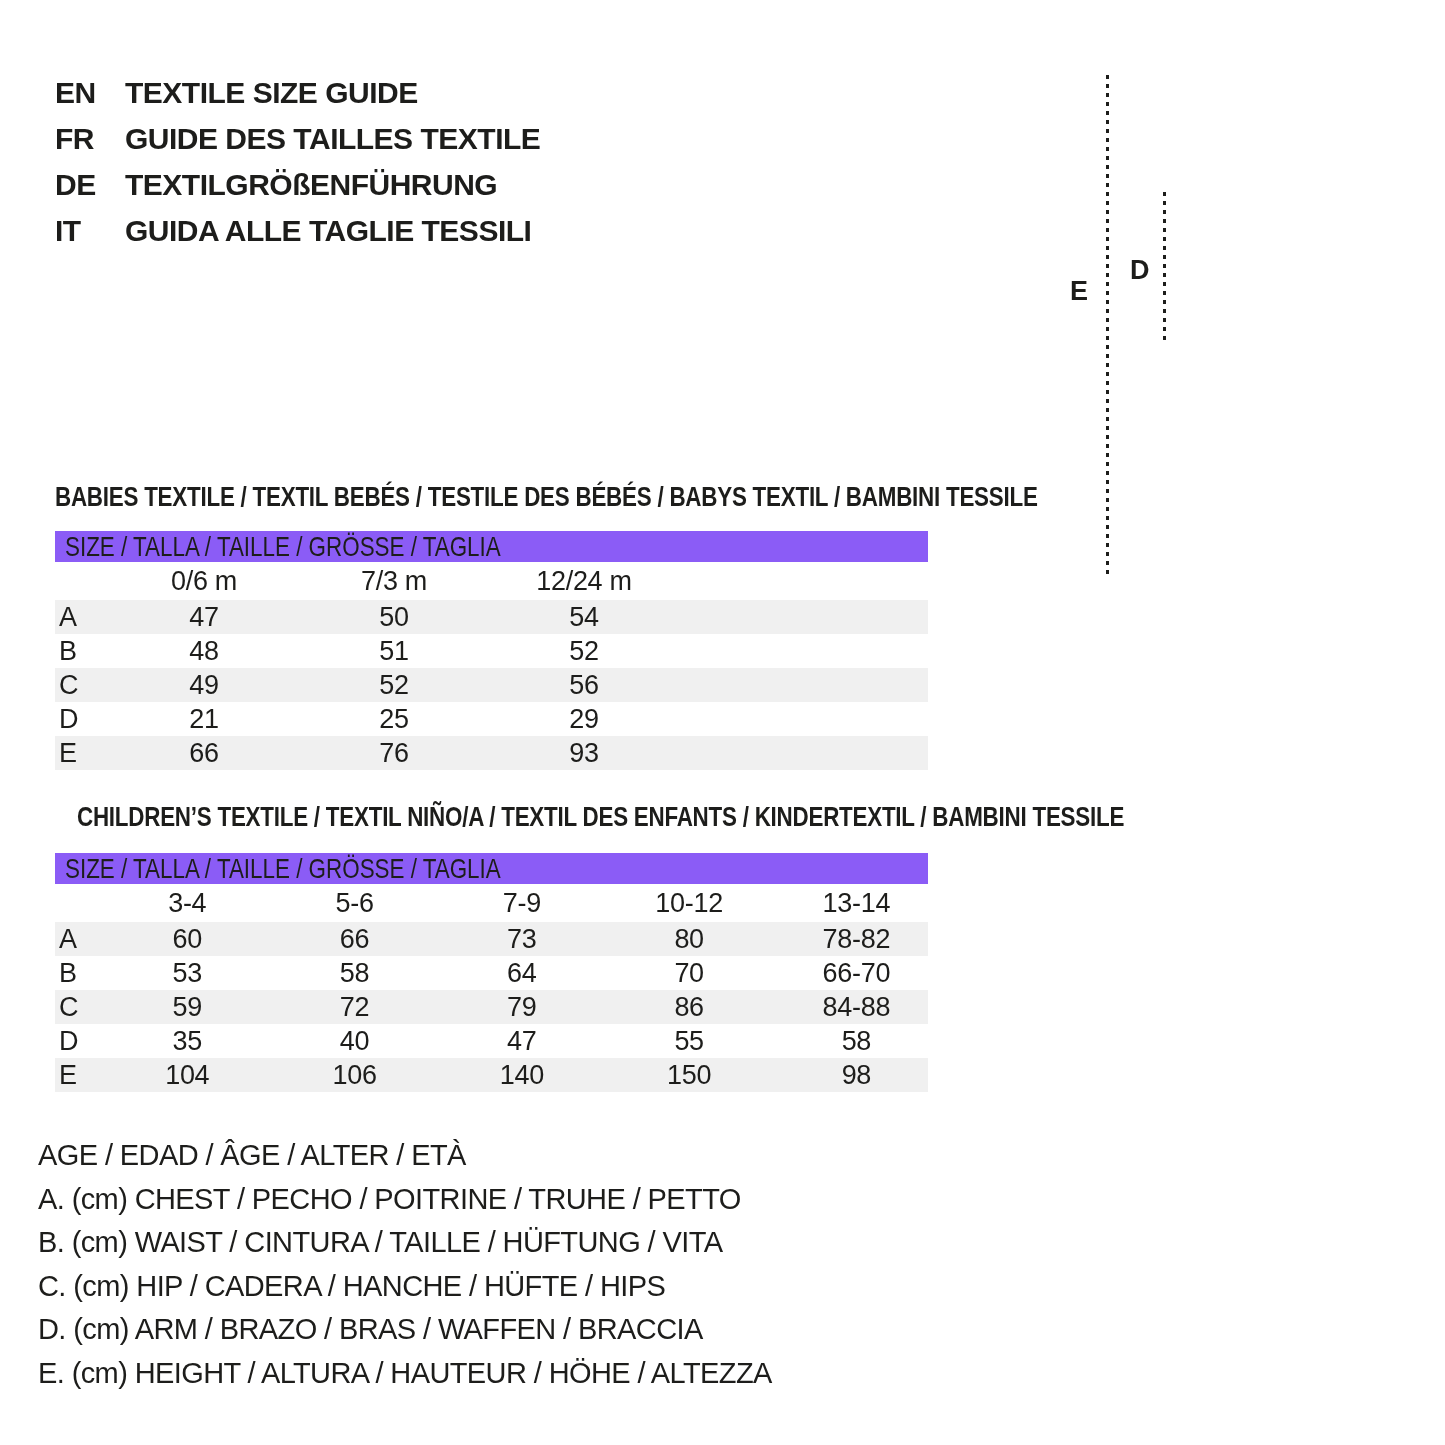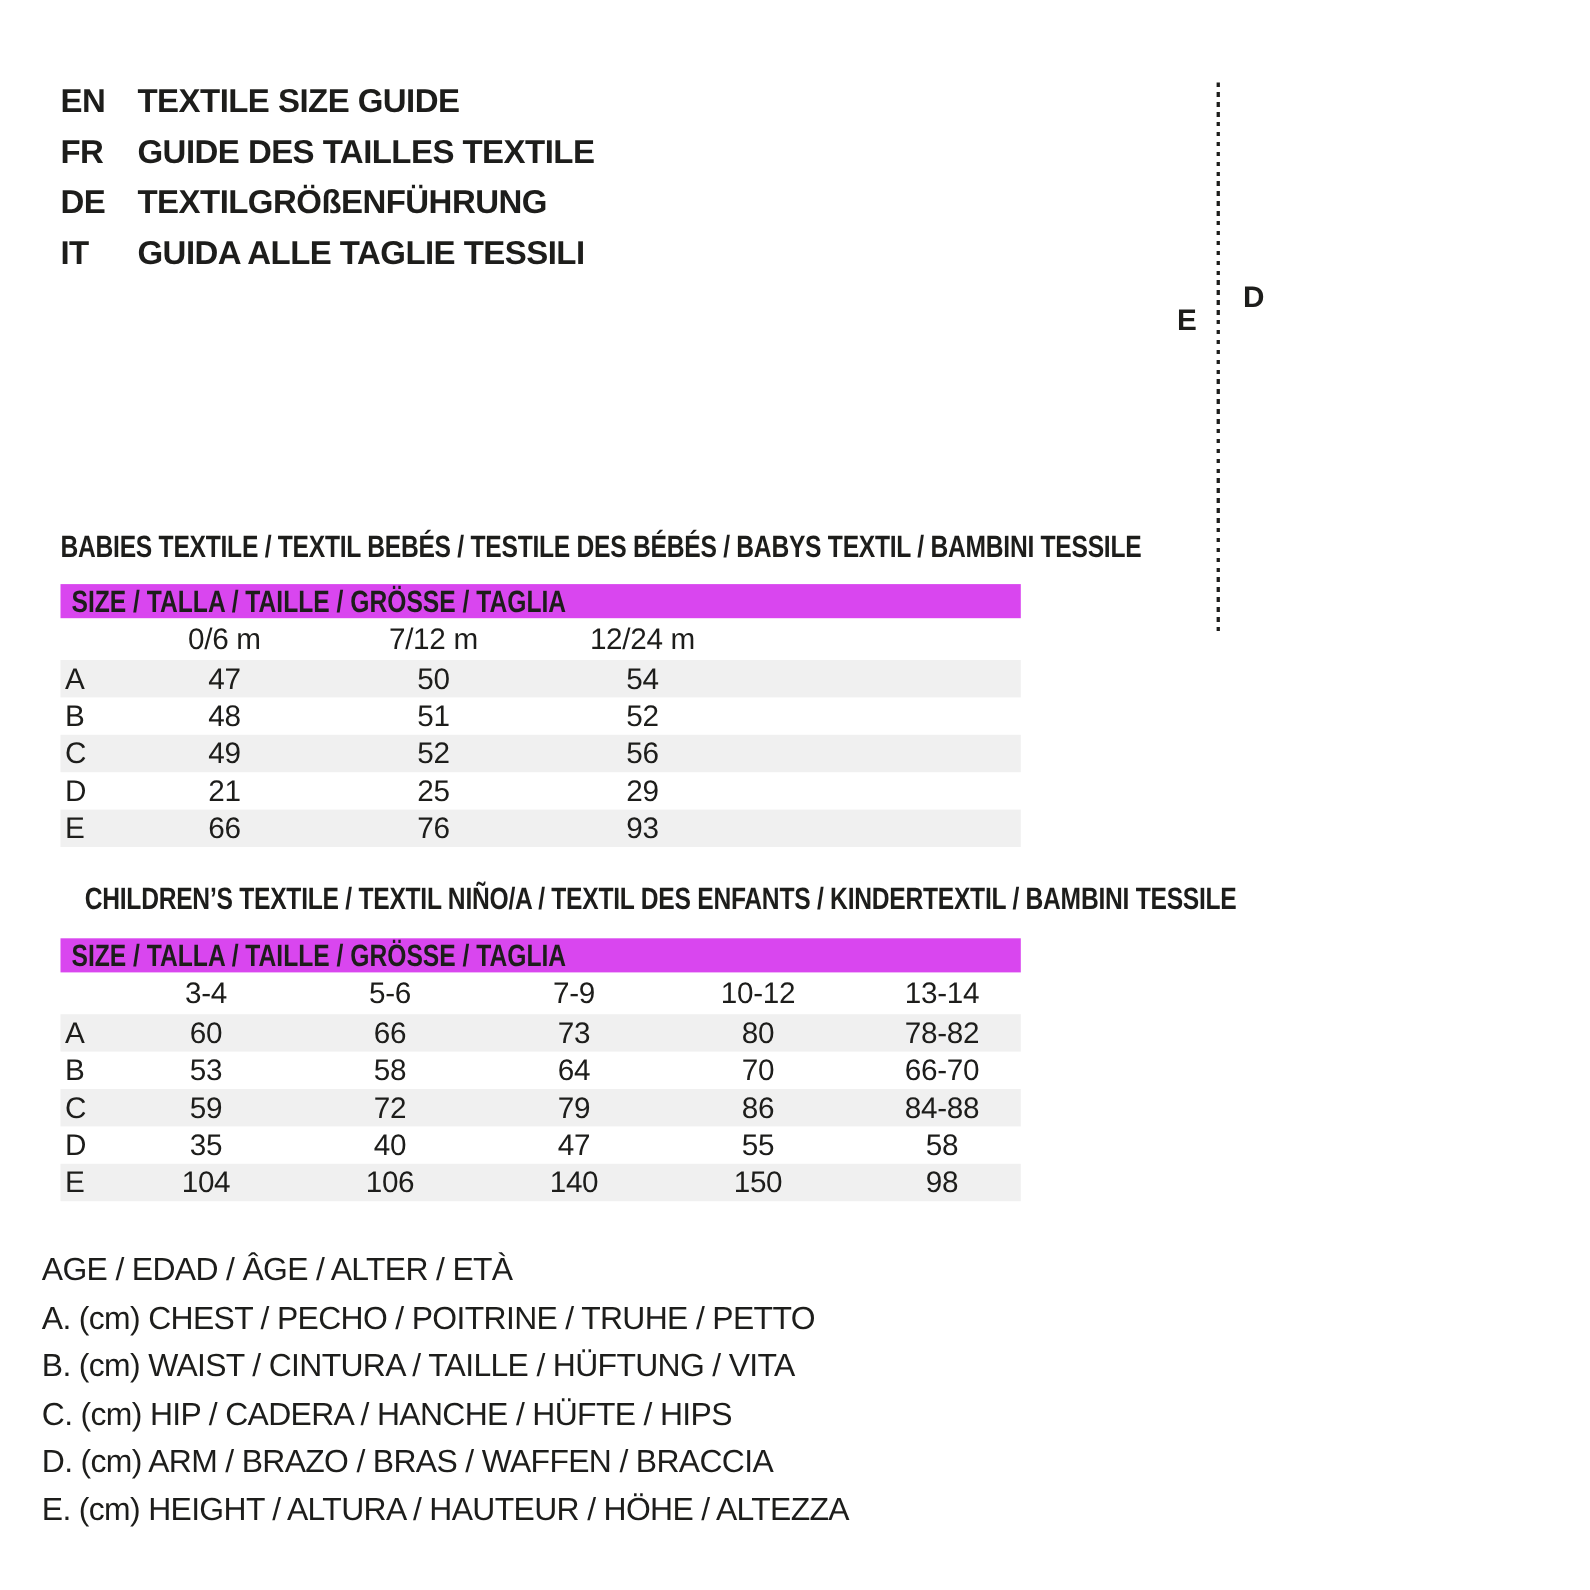--- a/index.html
+++ b/index.html
@@ -7,20 +7,21 @@
     font-family: "Liberation Sans", sans-serif;
     background: #ffffff;
     color: #1d1d1b;
   }
   .page {
     position: relative;
     width: 1156px;
     height: 1445px;
     background: #ffffff;
     overflow: hidden;
+    padding-left: 15px;
   }
   .cond {
     display: inline-block;
     transform: scaleX(0.80);
     transform-origin: 0 50%;
     white-space: nowrap;
   }
 
   
   .lang-block {
@@ -49,26 +50,26 @@
   }
   .babies-title   { top: 481px; }
   .children-title { top: 801px; margin-left: 22px; }
 
   
   .size-table { position: absolute; left: 55px; width: 873px; }
   .babies-table   { top: 531px; }
   .children-table { top: 853px; }
 
   .header-bar {
-    background: #d946ef;
+    background: #8b5cf6;
     height: 31px;
     line-height: 31px;
     padding-left: 10px;
     font-size: 28px;
-    font-weight: bold;
+    font-weight: normal;
   }
   .t-row { display: flex; font-size: 27px; letter-spacing: -0.3px; gap: 24px; }
   .colhead-row { height: 38px; line-height: 38px; }
   .data-row    { height: 34px; line-height: 34px; }
   .data-row.stripe { background: #f0f0f0; }
   .rlabel { width: 42px; padding-left: 4px; box-sizing: border-box; }
   .babies-table .cell   { width: 166px; text-align: center; }
   .children-table .cell { width: 167px; text-align: center; }
 
   
@@ -187,21 +188,21 @@
     <span class="cond">BABIES TEXTILE / TEXTIL BEBÉS / TESTILE DES BÉBÉS / BABYS TEXTIL / BAMBINI TESSILE</span>
   </div>
 
   <div class="size-table babies-table">
     <div class="header-bar">
       <span class="cond">SIZE / TALLA / TAILLE / GRÖSSE / TAGLIA</span>
     </div>
     <div class="t-row colhead-row">
       <span class="rlabel"></span>
       <span class="cell">0/6 m</span>
-      <span class="cell">7/12 m</span>
+      <span class="cell">7/3 m</span>
       <span class="cell">12/24 m</span>
     </div>
     <div class="t-row data-row stripe">
       <span class="rlabel">A</span>
       <span class="cell">47</span>
       <span class="cell">50</span>
       <span class="cell">54</span>
     </div>
     <div class="t-row data-row">
       <span class="rlabel">B</span>

